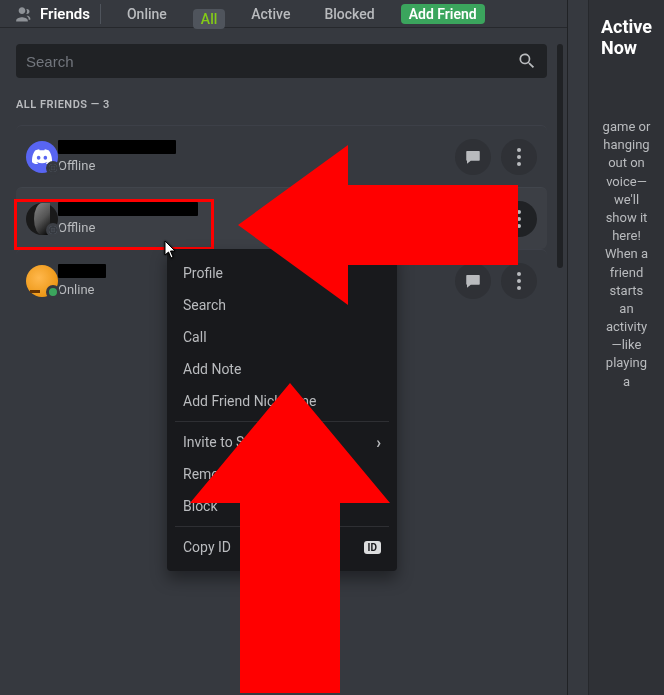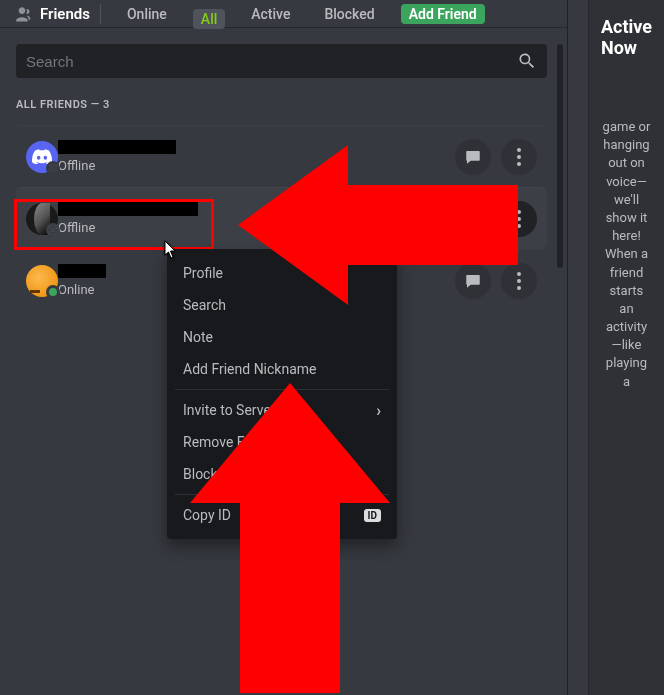--- a/index.html
+++ b/index.html
@@ -365,21 +365,24 @@
 </div>
 
 <div class="context-menu">
   <div class="menu-item">
       <span>Profile</span>
     </div>
   <div class="menu-item">
       <span>Search</span>
     </div>
   <div class="menu-item">
-      <span>Note</span>
+      <span>Call</span>
+    </div>
+  <div class="menu-item">
+      <span>Add Note</span>
     </div>
   <div class="menu-item">
       <span>Add Friend Nickname</span>
     </div>
   <div class="menu-divider"></div>
   <div class="menu-item">
     <span>Invite to Server</span>
     <span class="menu-chevron">›</span>
   </div>
   <div class="menu-item">

